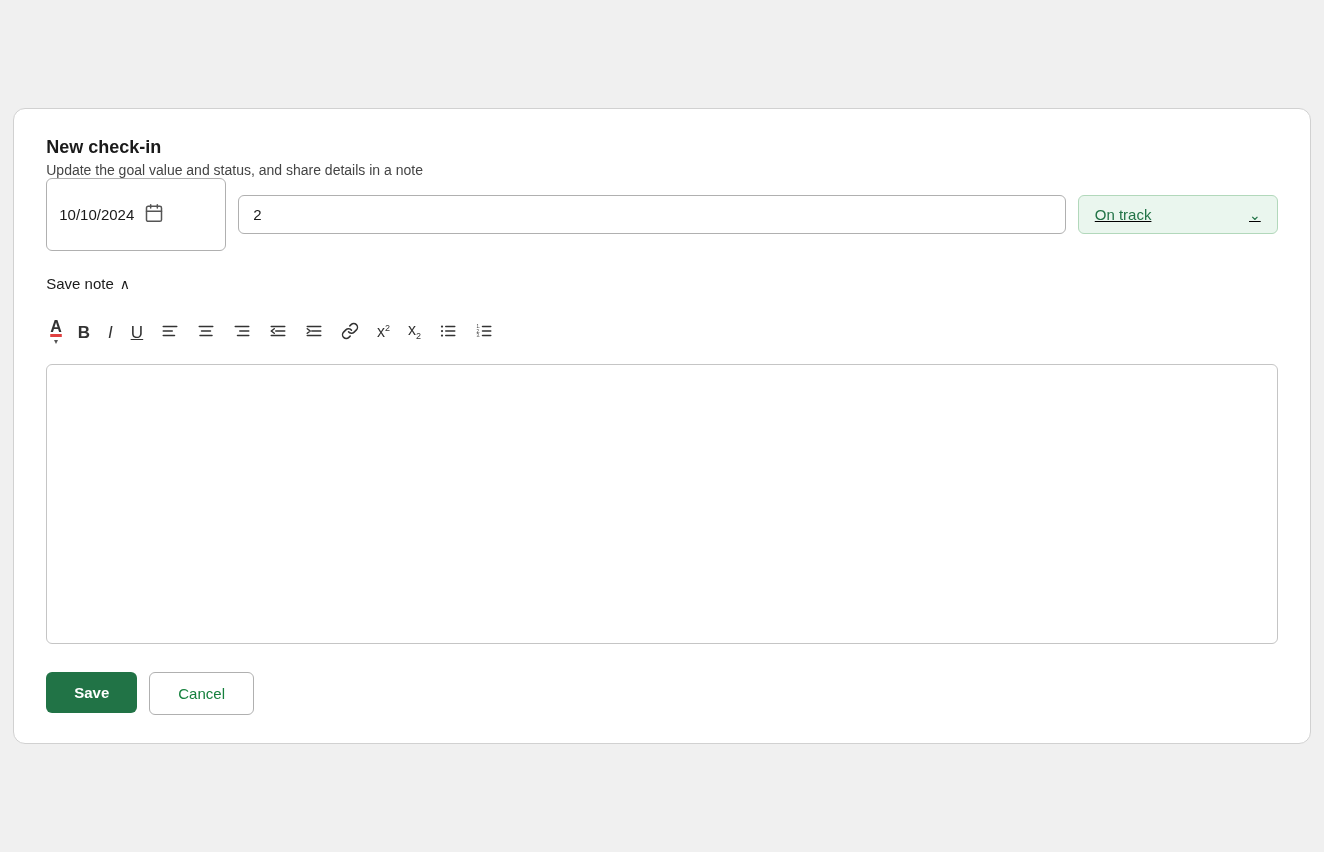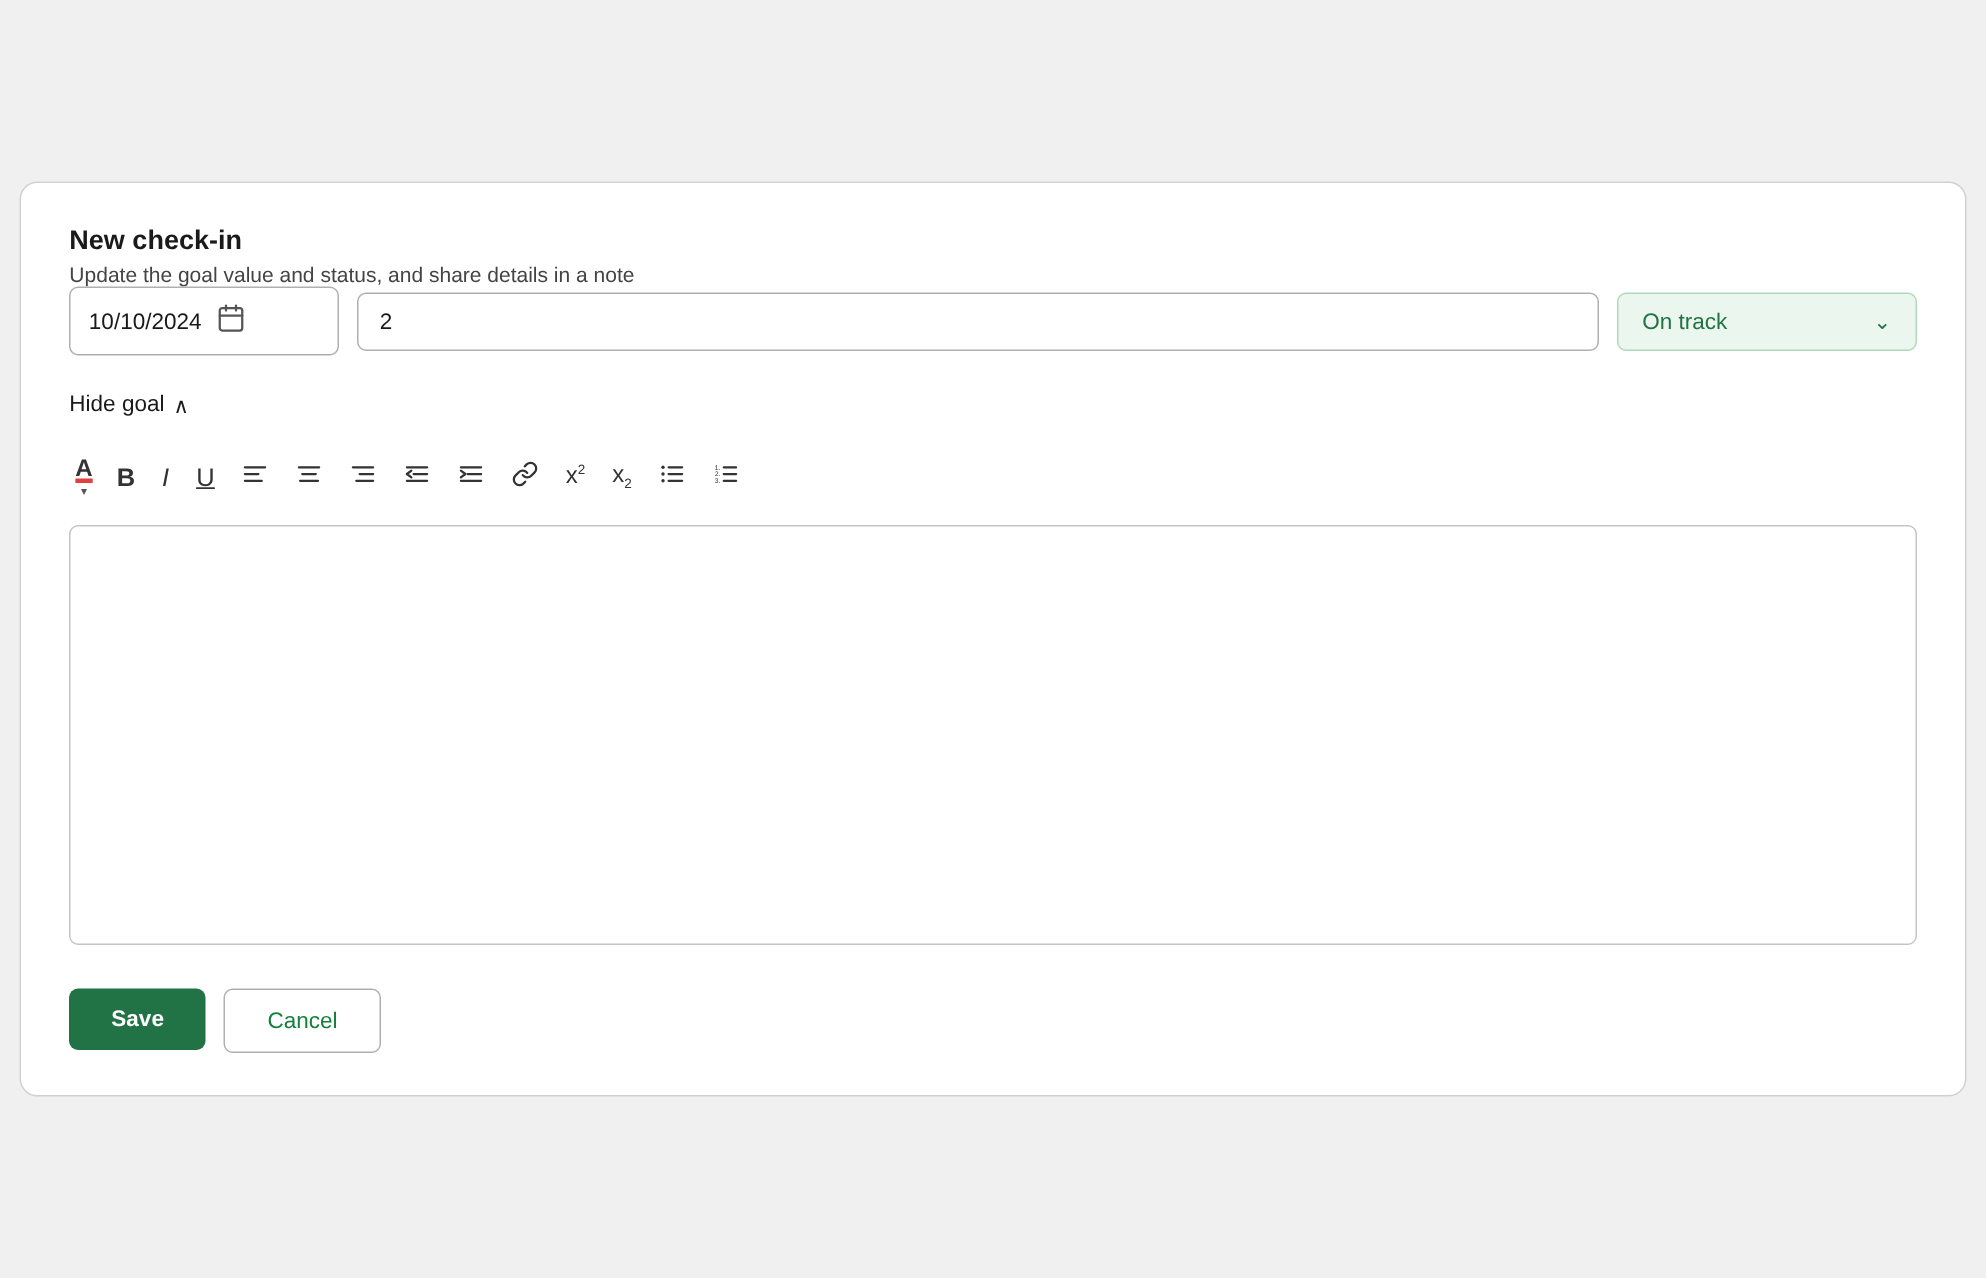--- a/index.html
+++ b/index.html
@@ -33,21 +33,21 @@
       display: flex;
       gap: 12px;
       align-items: center;
       margin-bottom: 24px;
     }
     .date-field {
       display: flex;
       align-items: center;
       border: 1.5px solid #b0b0b0;
       border-radius: 6px;
-      padding: 10px 12px;
+      padding: 24px 12px;
       gap: 10px;
       min-width: 180px;
       background: #fff;
       cursor: pointer;
     }
     .date-field span {
       font-size: 15px;
       color: #1a1a1a;
     }
     .calendar-icon {
@@ -67,20 +67,21 @@
       display: flex;
       align-items: center;
       justify-content: space-between;
       background: #eaf6ee;
       border: 1.5px solid #b2d8bb;
       border-radius: 6px;
       padding: 10px 16px;
       min-width: 200px;
       cursor: pointer;
       gap: 12px;
+      text-decoration: underline;
     }
     .status-dropdown span {
       font-size: 15px;
       color: #217346;
       font-weight: 500;
     }
     .status-dropdown .chevron {
       font-size: 14px;
       color: #217346;
     }
@@ -206,21 +207,21 @@
       </span>
     </div>
     <input class="value-field" type="text" value="2" style="">
     <div class="status-dropdown">
       <span>On track</span>
       <span class="chevron">⌄</span>
     </div>
   </div>
 
   <div class="hide-note-row">
-    <span class="hide-note-label">Hide goal</span>
+    <span class="hide-note-label">Save note</span>
     <span class="hide-note-icon">∧</span>
   </div>
 
   <div class="toolbar">
 
     <button class="font-color-btn">
       <span class="a-letter">A</span>
       <span class="chevron-small">▾</span>
     </button>
 

